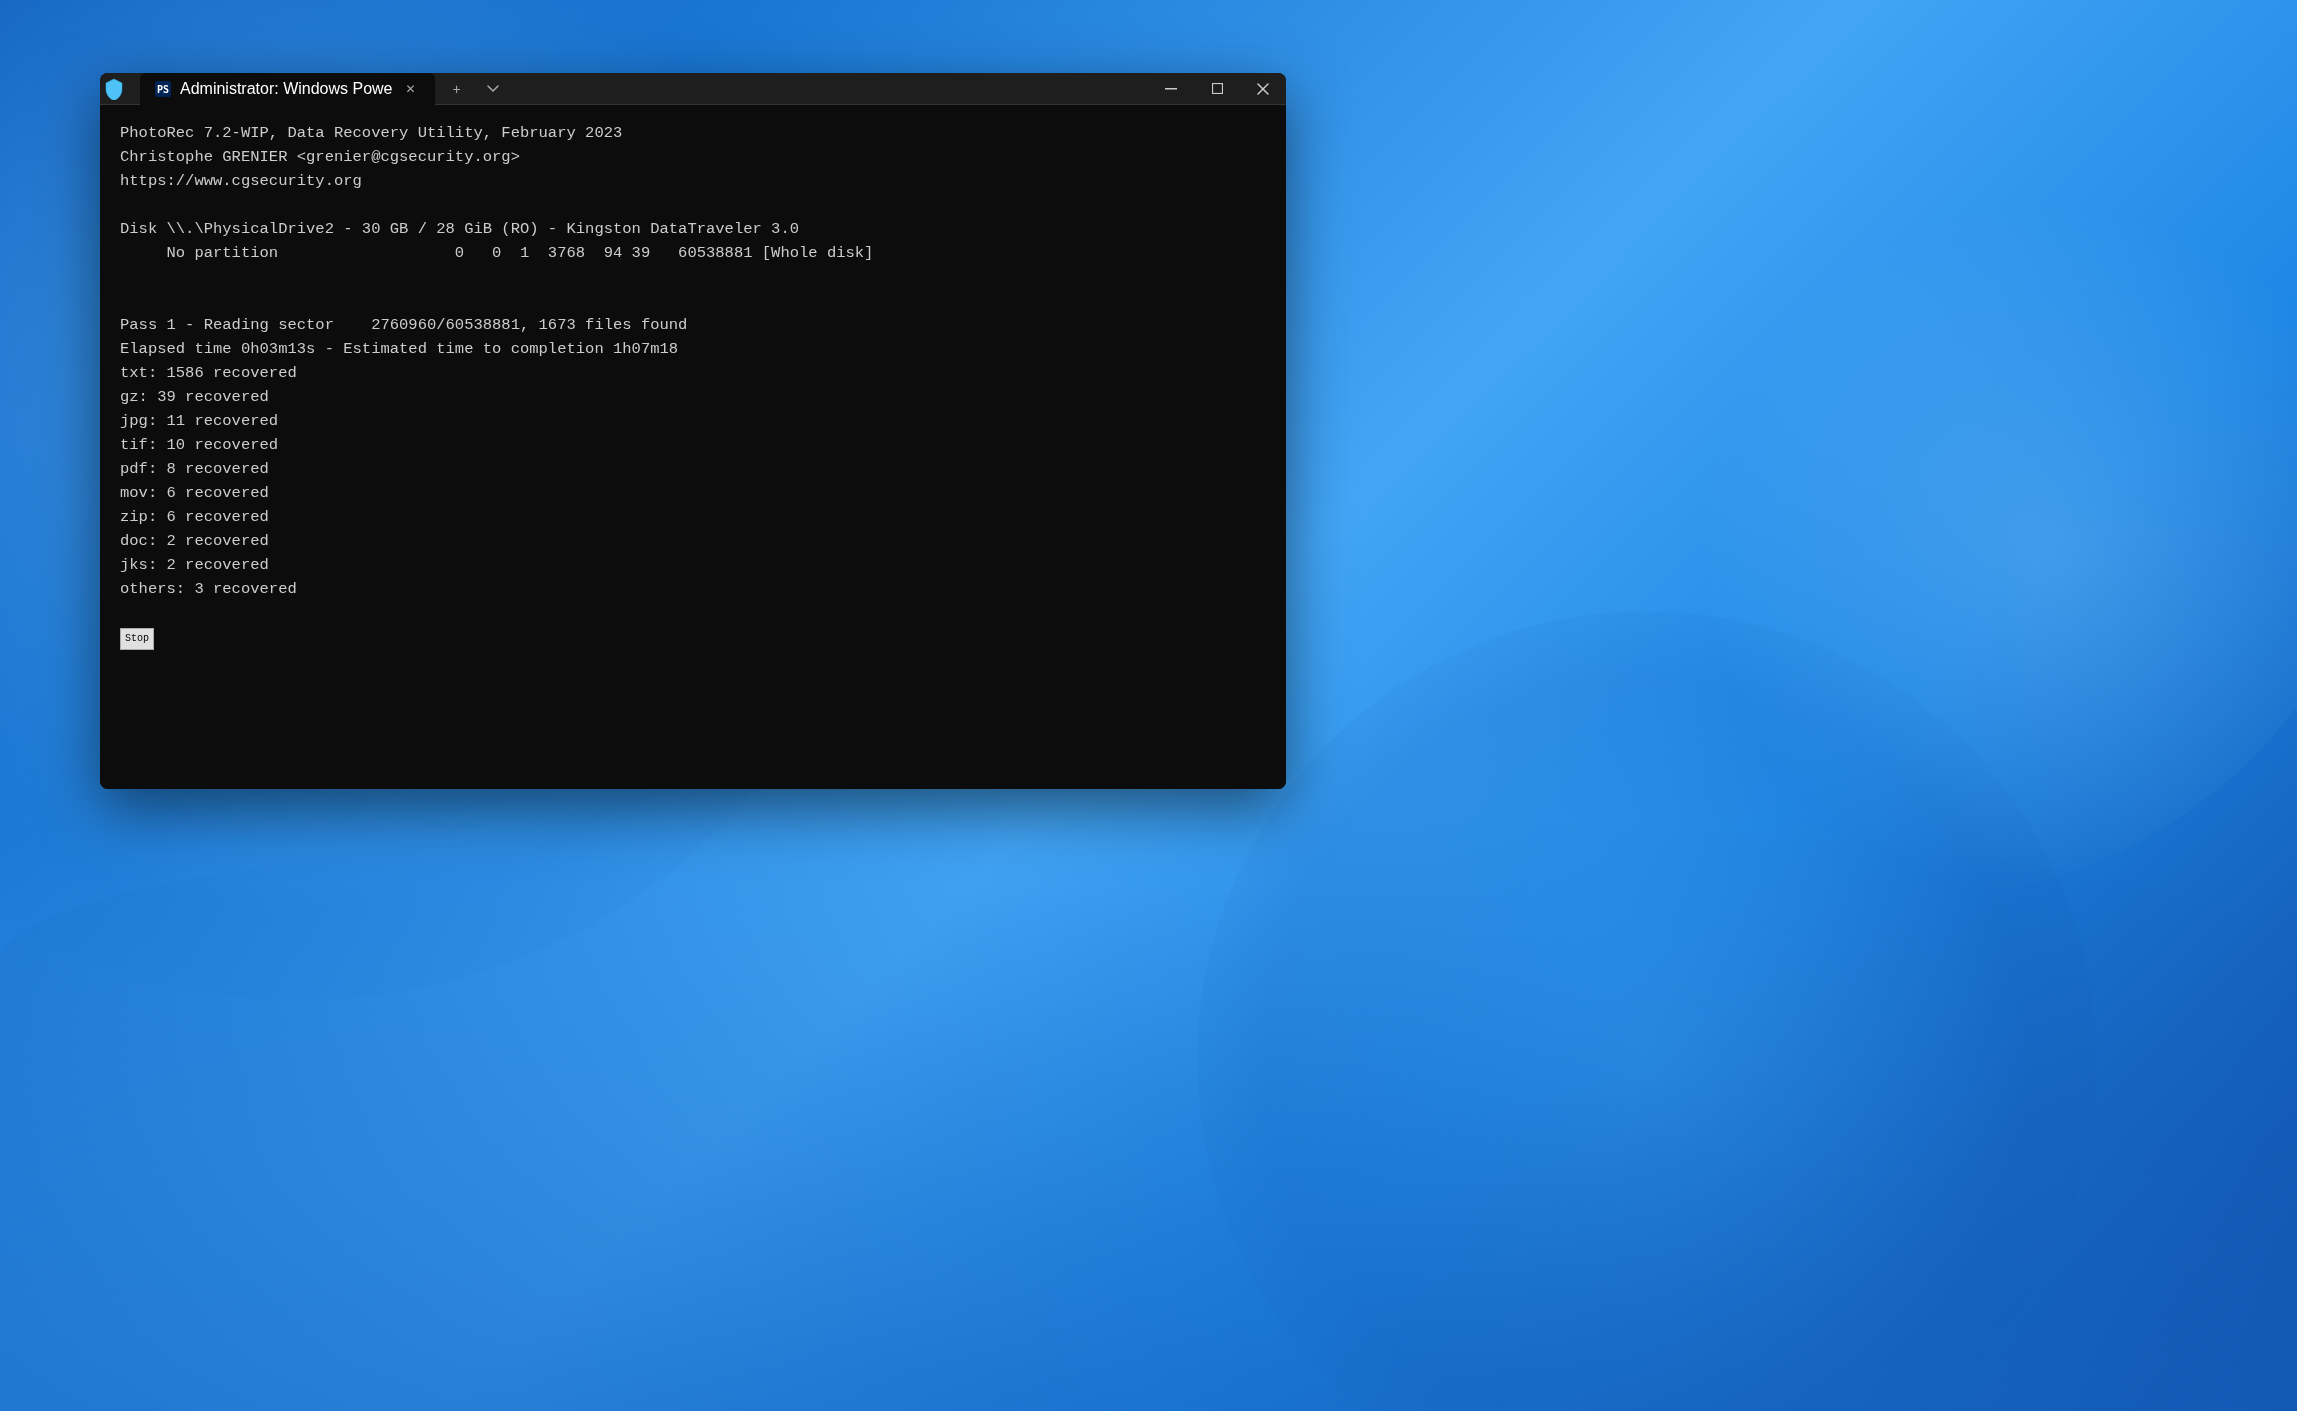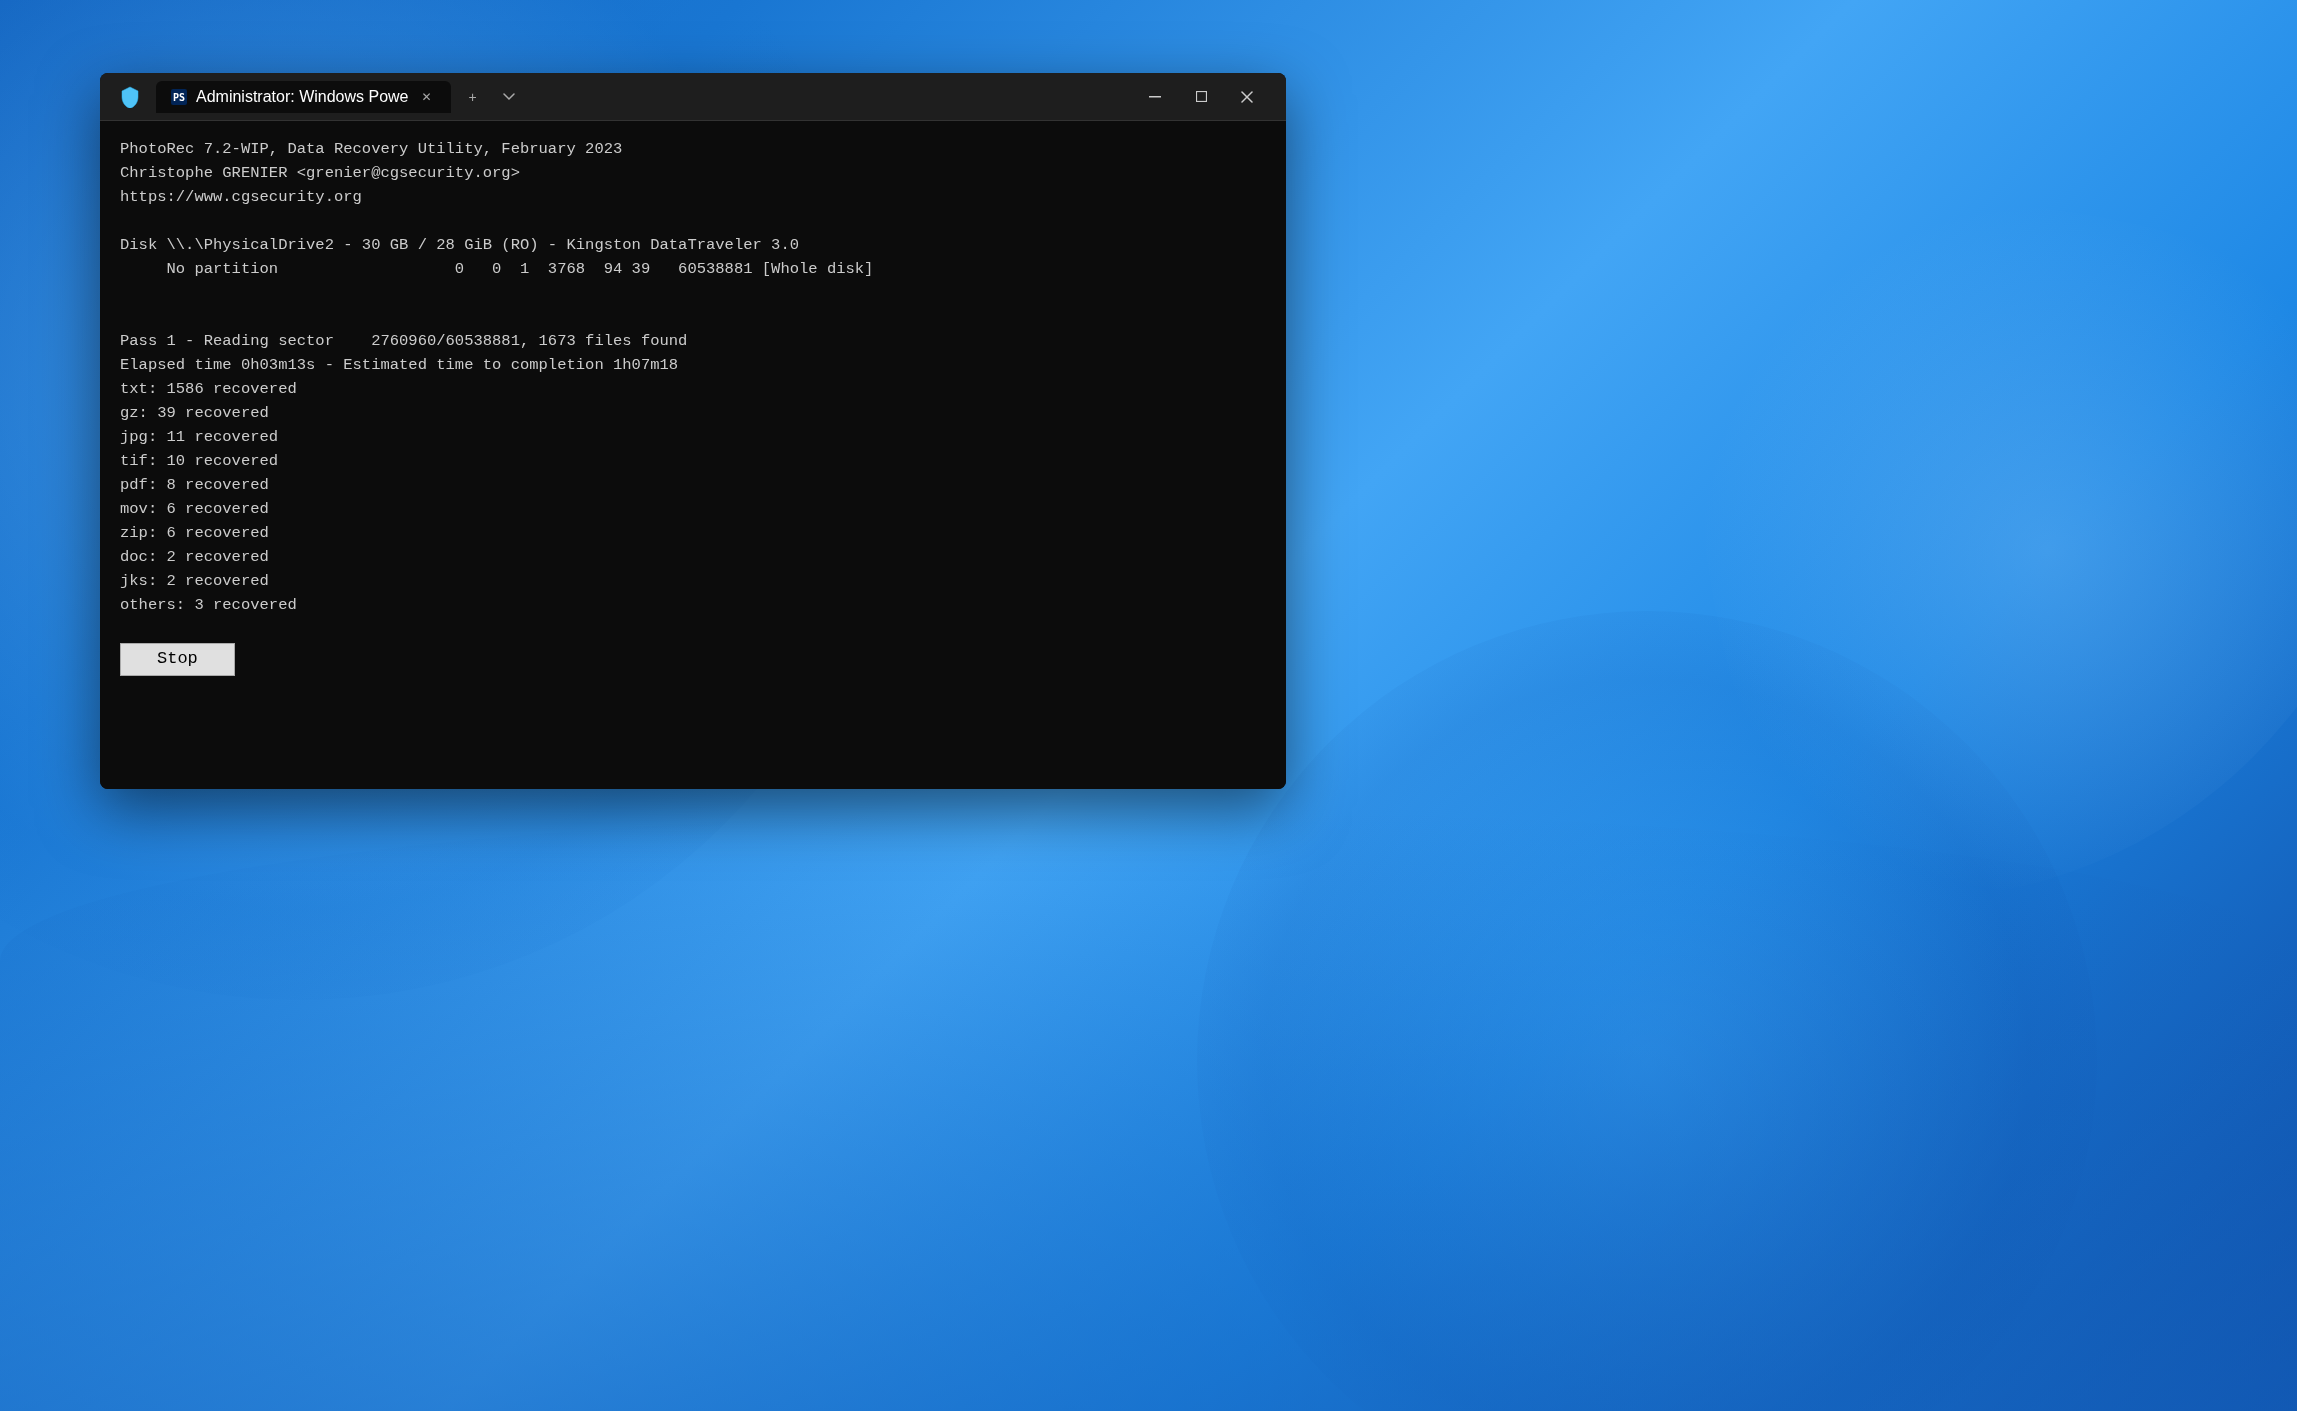--- a/index.html
+++ b/index.html
@@ -73,24 +73,24 @@
       border-radius: 8px;
       box-shadow: 0 20px 60px rgba(0,0,0,0.5);
       display: flex;
       flex-direction: column;
       overflow: hidden;
     }
 
     
     .title-bar {
       background: #1e1e1e;
-      height: 48px;
-      display: flex;
-      align-items: center;
-      padding: 0 16px;
+      height: 32px;
+      display: flex;
+      align-items: center;
+      padding: 0 0;
       flex-shrink: 0;
       border-bottom: 1px solid #333;
     }
 
     .title-bar-left {
       display: flex;
       align-items: center;
       gap: 8px;
       flex: 1;
     }
@@ -190,22 +190,22 @@
       display: block;
       height: 1.55em;
     }
 
     
     .stop-button {
       display: inline-block;
       background: #e0e0e0;
       color: #000000;
       font-family: 'Consolas', 'Courier New', monospace;
-      font-size: 17px;
-      padding: 2px 36px;
+      font-size: 10px;
+      padding: 2px 4px;
       cursor: pointer;
       border: 1px solid #aaa;
       margin-top: 2px;
     }
 
     
     .terminal-window ::-webkit-scrollbar {
       width: 8px;
     }
 

